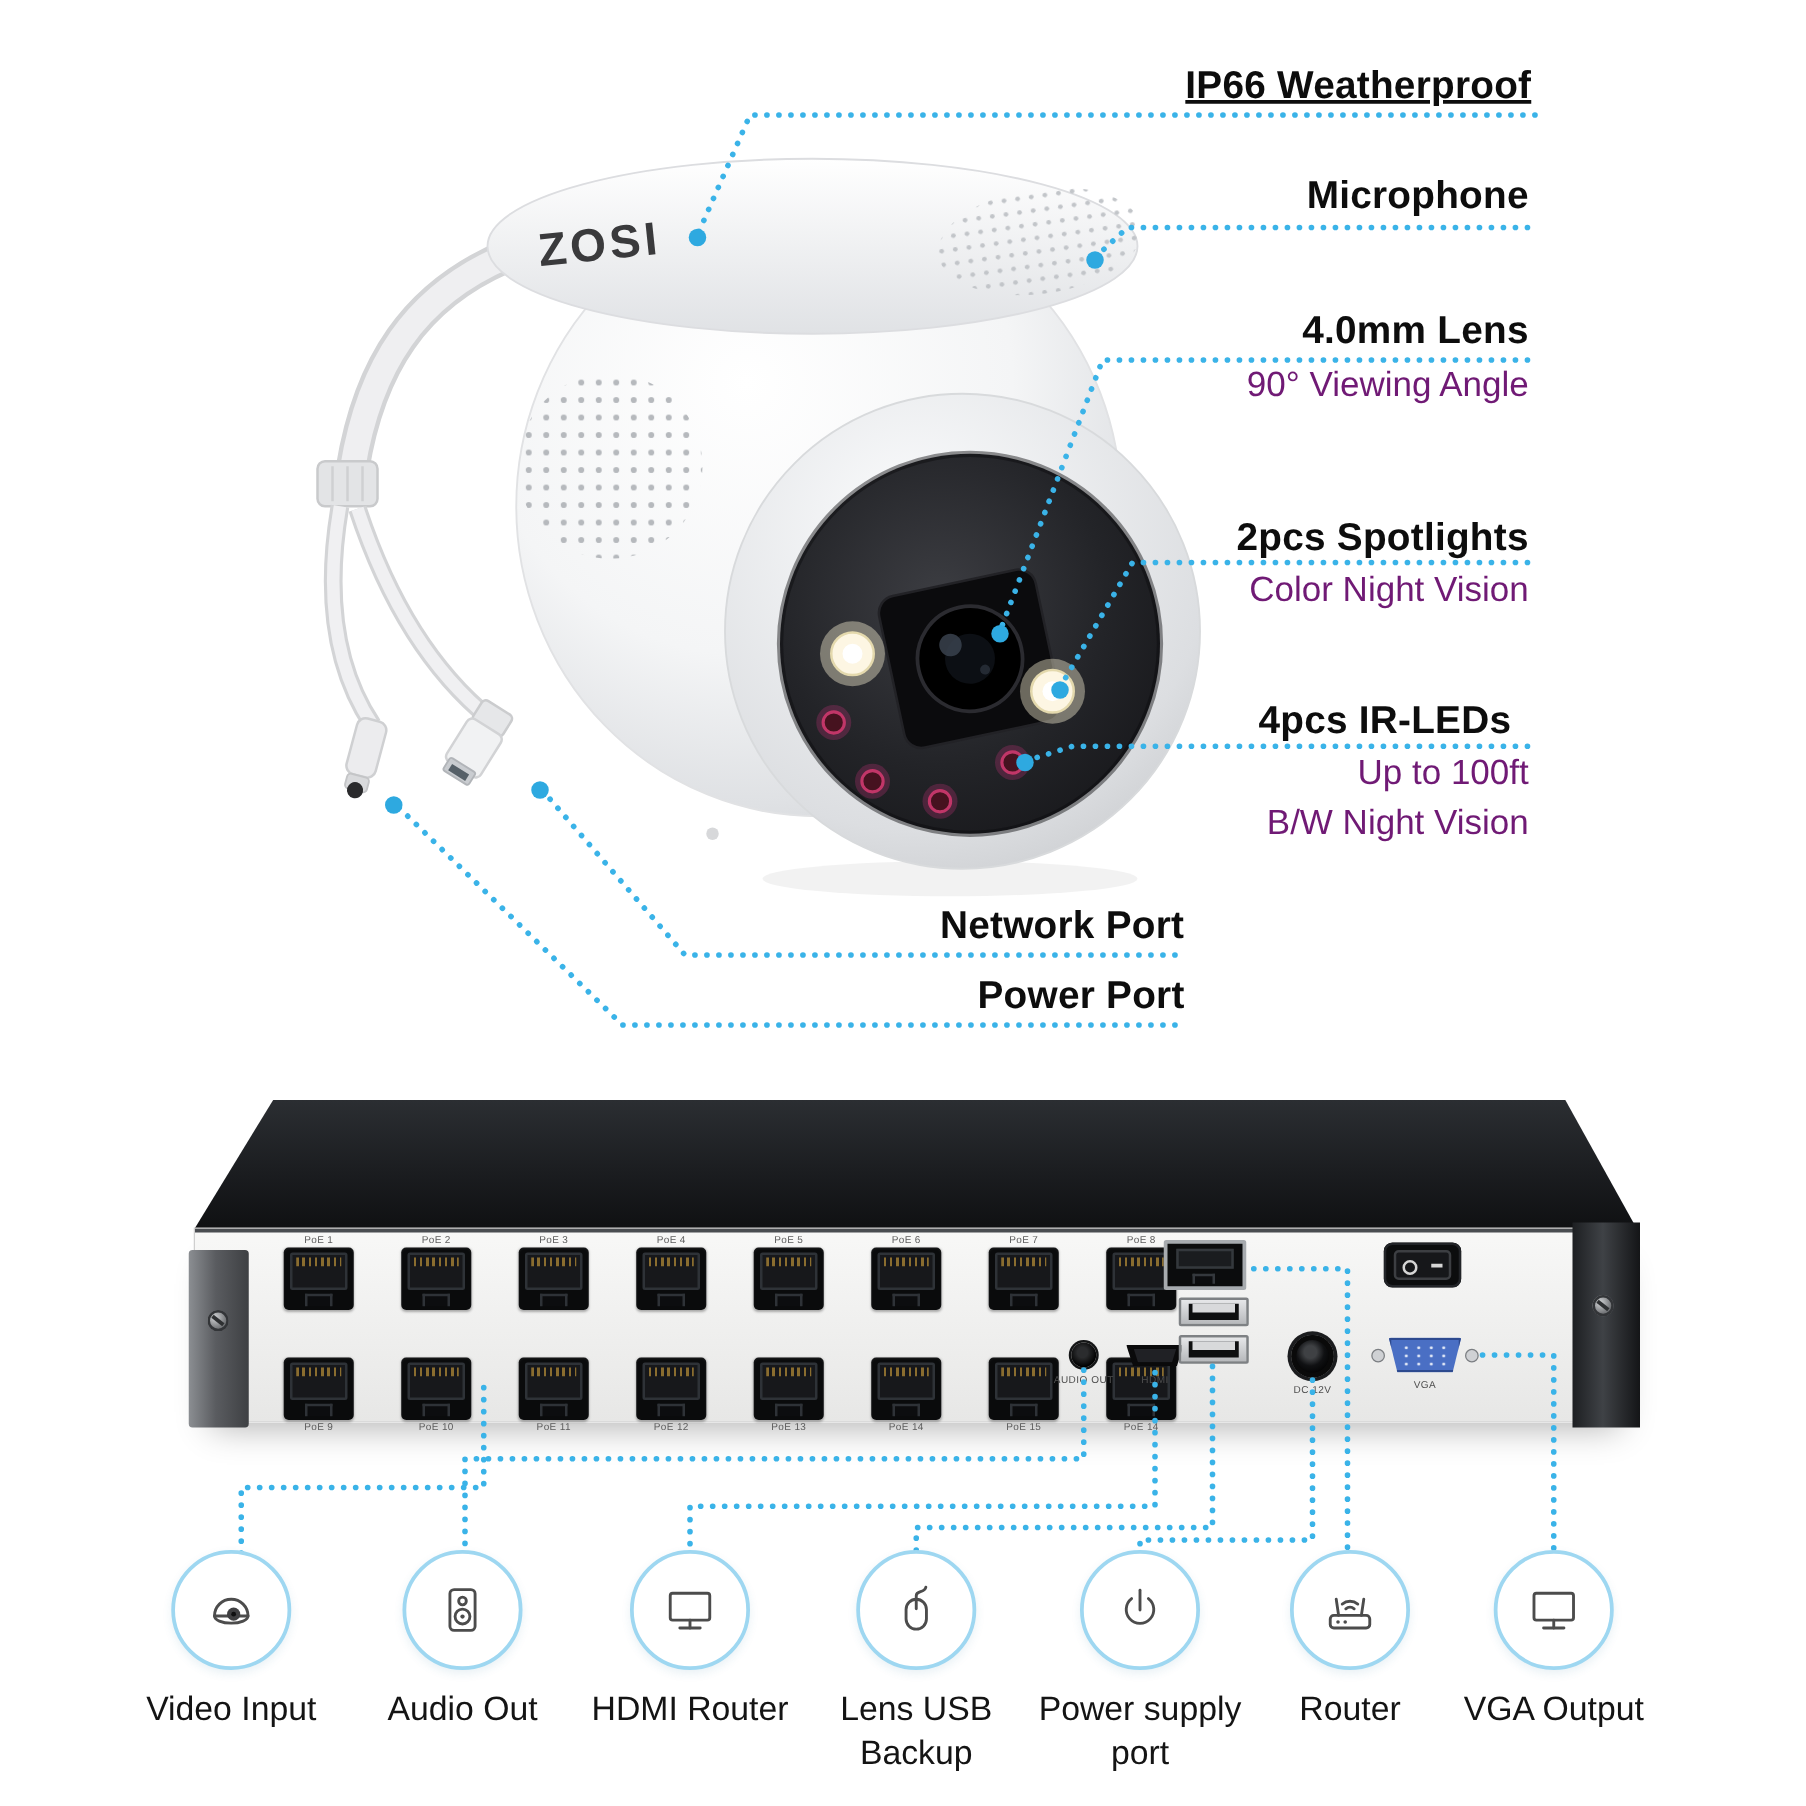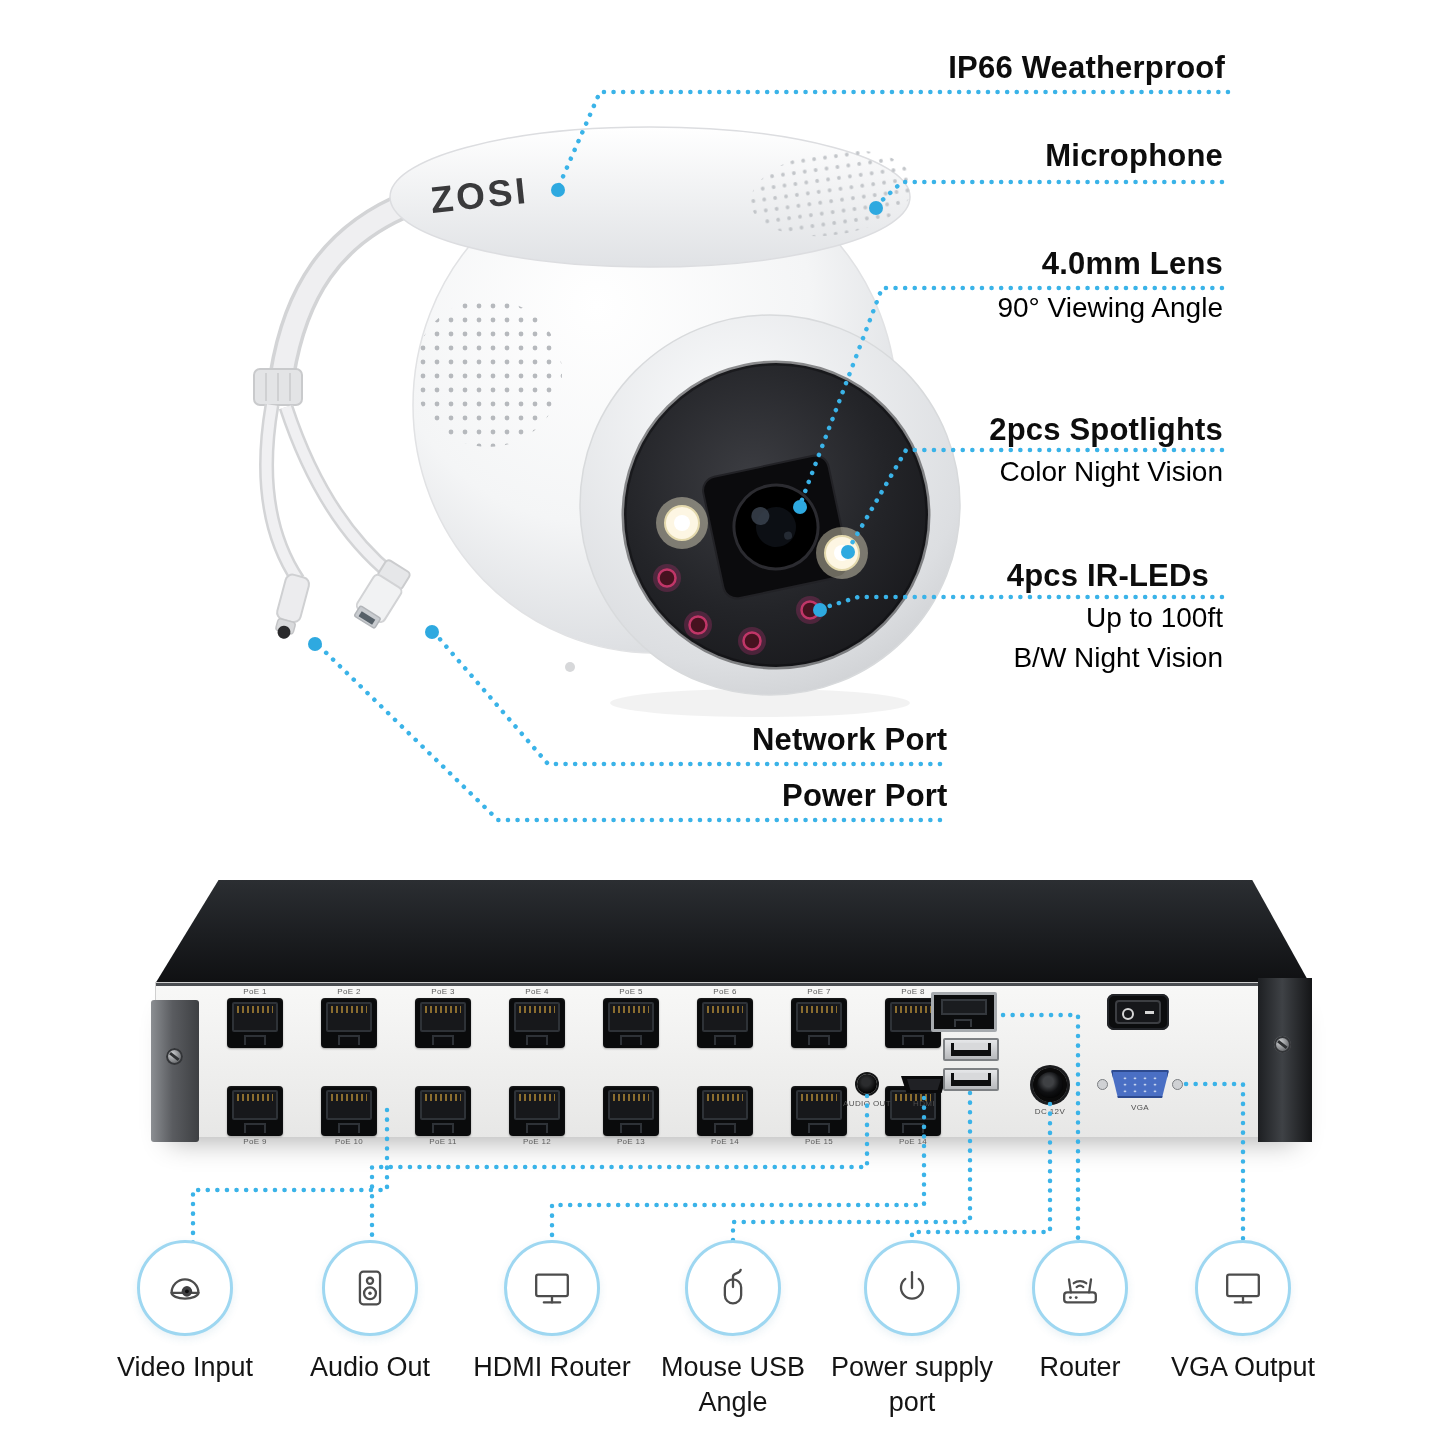--- a/index.html
+++ b/index.html
@@ -6,22 +6,22 @@
   .stage {
     position:relative; width:1445px; height:1445px; background:#ffffff;
     font-family:"Liberation Sans", sans-serif; overflow:hidden;
   }
   
   .camera-svg { position:absolute; left:220px; top:75px; z-index:1; }
   
   .overlay { position:absolute; left:0; top:0; z-index:3; pointer-events:none; }
   
   .co { position:absolute; font-weight:700; font-size:31px; color:#0d0d0d; letter-spacing:.2px; z-index:4; white-space:nowrap; }
-  .co-sub { position:absolute; font-weight:400; font-size:28px; color:#000000; z-index:4; white-space:nowrap; }
-  .t-ip66 { right:220px; top:50px; }
+  .co-sub { position:absolute; font-weight:400; font-size:28px; color:#701a75; z-index:4; white-space:nowrap; }
+  .t-ip66 { right:220px; top:50px;text-decoration:underline; }
   .t-mic { right:222px; top:138px; }
   .t-lens { right:222px; top:246px; }
   .t-lens-sub { right:222px; top:292px; }
   .t-spot { right:222px; top:412px; }
   .t-spot-sub { right:222px; top:456px; }
   .t-ir { right:236px; top:558px; }
   .t-ir-sub1 { right:222px; top:602px; }
   .t-ir-sub2 { right:222px; top:642px; }
   .t-net { left:752px; top:722px; }
   .t-pow { left:782px; top:778px; }
@@ -429,21 +429,21 @@
     </div>
 
     <div class="leg-item li-4">
       <div class="leg-circle">
         <svg class="leg-icon" width="46" height="46" viewBox="0 0 48 48">
           <rect x="15.5" y="15" width="17" height="25" rx="8.5"></rect>
           <path d="M24 15 v8"></path>
           <path d="M24 15 v-3 c0 -4.5 7 -2 8 -7"></path>
         </svg>
       </div>
-      <div class="leg-label">Mouse USB Angle</div>
+      <div class="leg-label">Lens USB Backup</div>
     </div>
 
     <div class="leg-item li-5">
       <div class="leg-circle">
         <svg class="leg-icon" width="46" height="46" viewBox="0 0 48 48">
           <path d="M17 14.5 a11.5 11.5 0 1 0 14 0"></path>
           <path d="M24 7.5 V24"></path>
         </svg>
       </div>
       <div class="leg-label">Power supply port</div>

